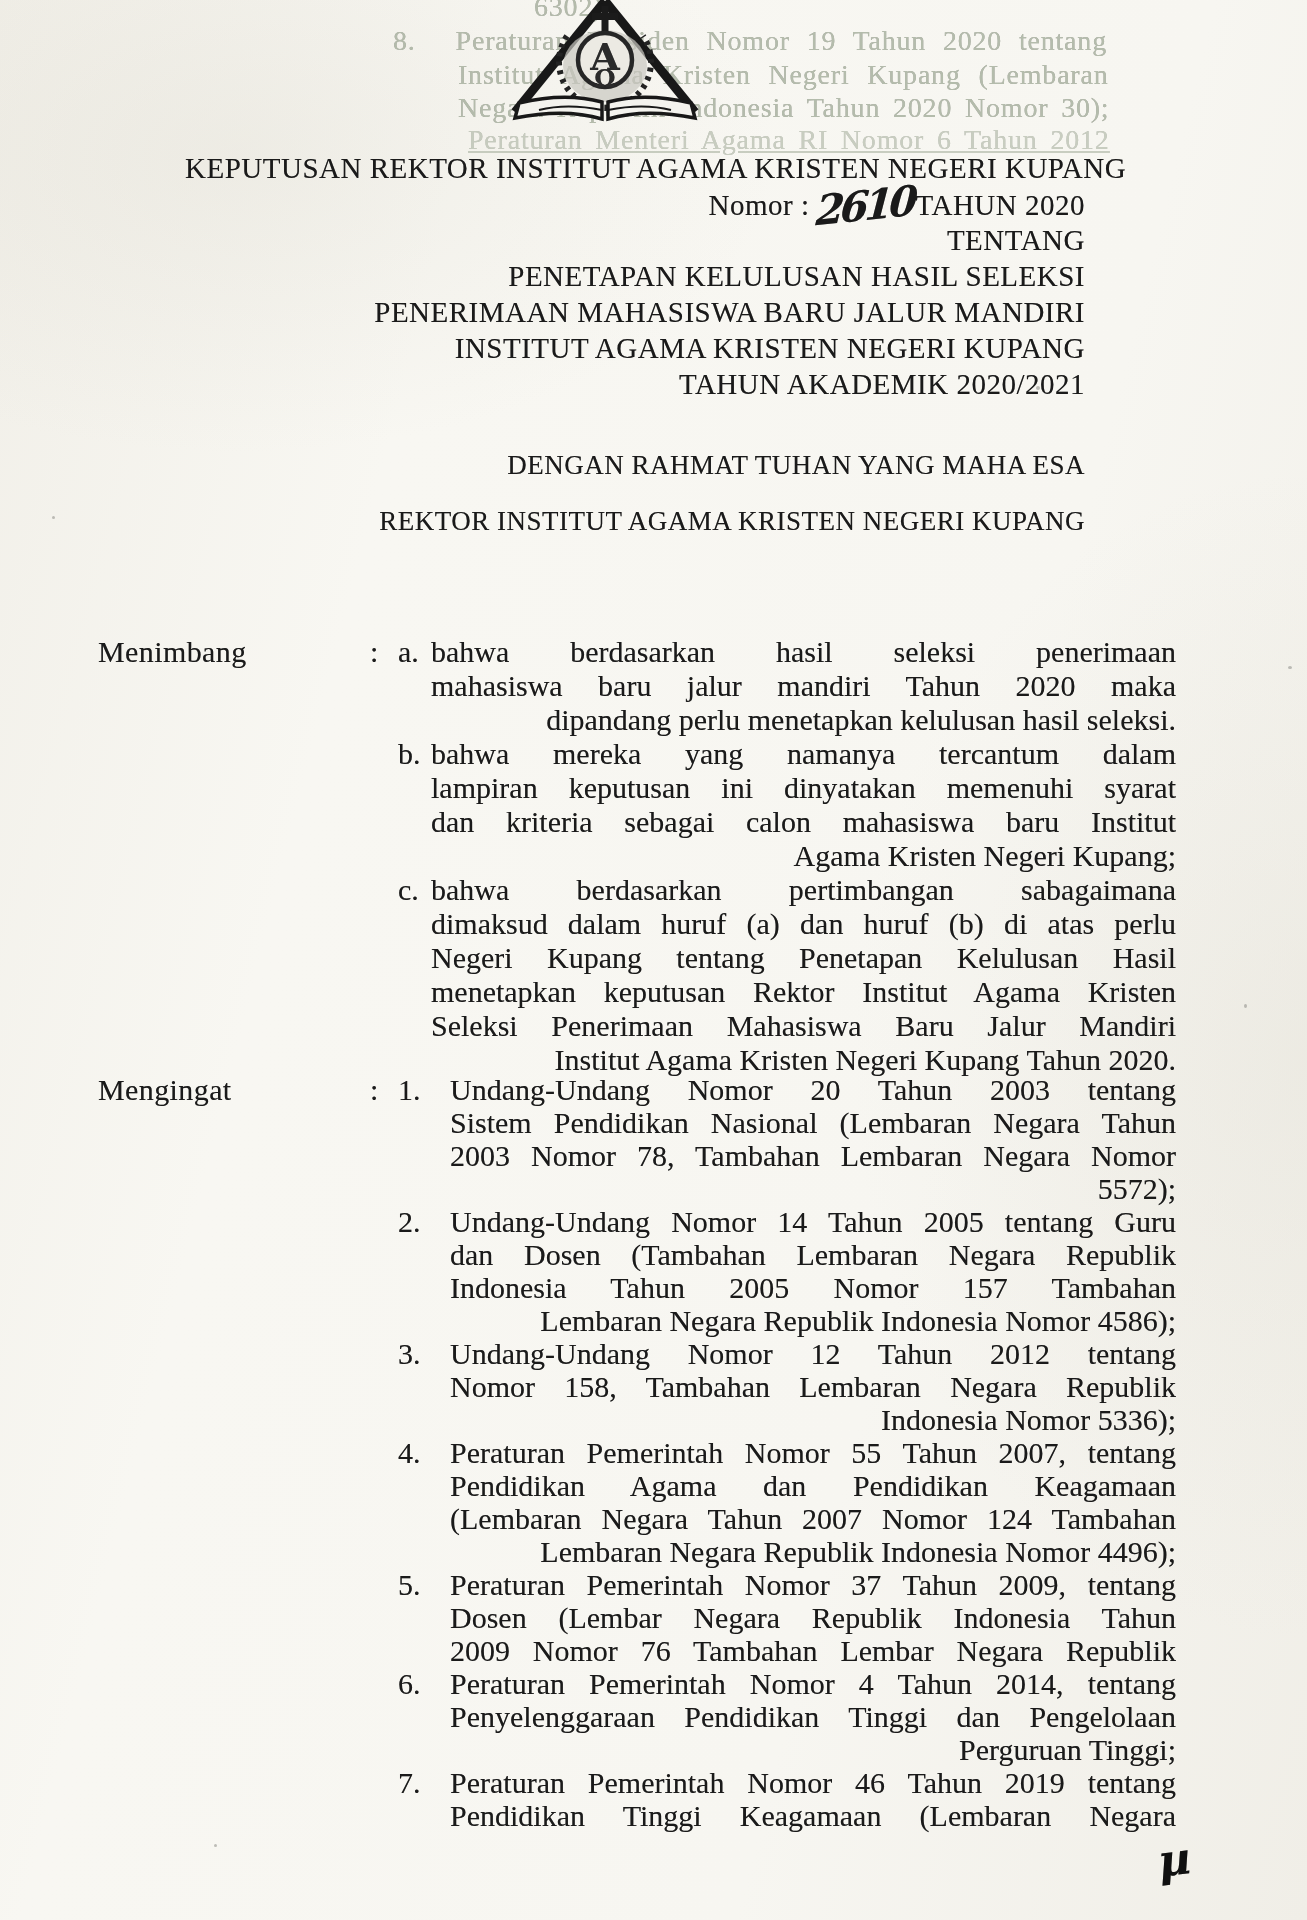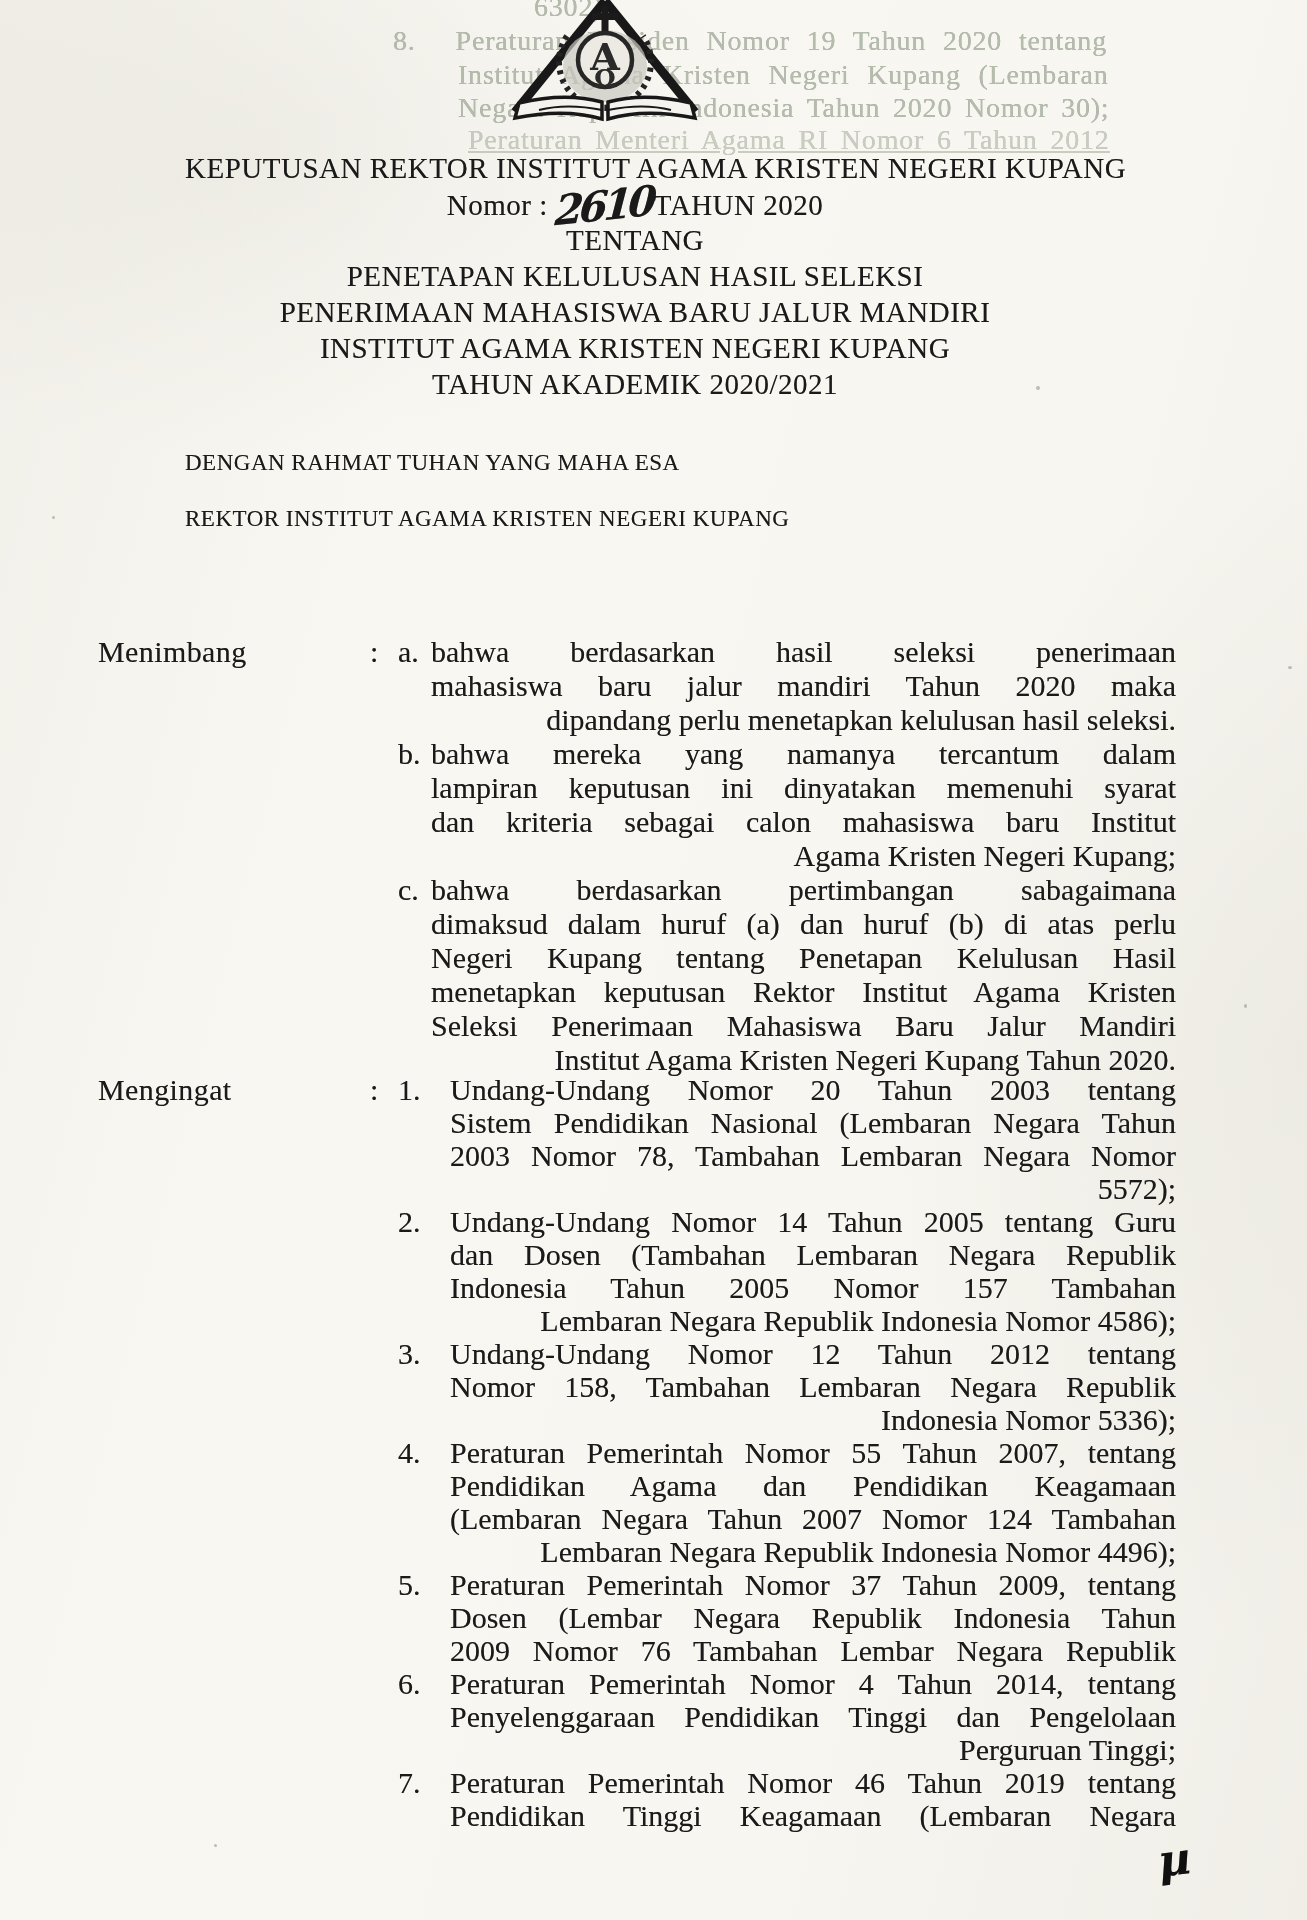--- a/index.html
+++ b/index.html
@@ -27,30 +27,30 @@
   #ghost-l1 .ghost-body   { word-spacing:9px; }
   #ghost-l2    { left:458px; top:59px;  word-spacing:10px; }
   #ghost-l3    { left:458px; top:92px;  word-spacing:5px; }
   #ghost-l4    { left:468px; top:124px; word-spacing:5px; opacity:.6;text-decoration:underline; }
 
   
   .emblem { position:absolute; left:505px; top:0; width:200px; height:122px; z-index:2; }
 
   
   .header-block { position:absolute; left:185px; top:150px; width:900px; z-index:3; text-align:center; }
-  .t-line { height:36px; line-height:36px; font-size:29px; letter-spacing:.5px; white-space:nowrap; }
+  .t-line { height:36px; line-height:36px; font-size:29px; letter-spacing:.5px; white-space:nowrap;text-align:right; }
   .hw-number {
     display:inline-block; font-family:"DejaVu Serif", serif;
     font-style:italic; font-weight:bold; font-size:41px; letter-spacing:-4px;
     transform:rotate(-6deg) skewX(-10deg);
     margin:0 1px 0 7px; vertical-align:-5px; line-height:1;
   }
   .invocation, .issuer {
-    position:absolute; left:185px; width:900px; z-index:3; text-align:left;
-    font-size:23px; letter-spacing:.5px; white-space:nowrap;
+    position:absolute; left:185px; width:900px; z-index:3; text-align:right;
+    font-size:27px; letter-spacing:.5px; white-space:nowrap;
   }
   .invocation { top:450px; }
   .issuer     { top:506px; }
 
   
   .section {
     position:absolute; left:98px; z-index:3;
     display:grid; grid-template-columns:272px 28px 778px;
     font-size:30px;
   }

